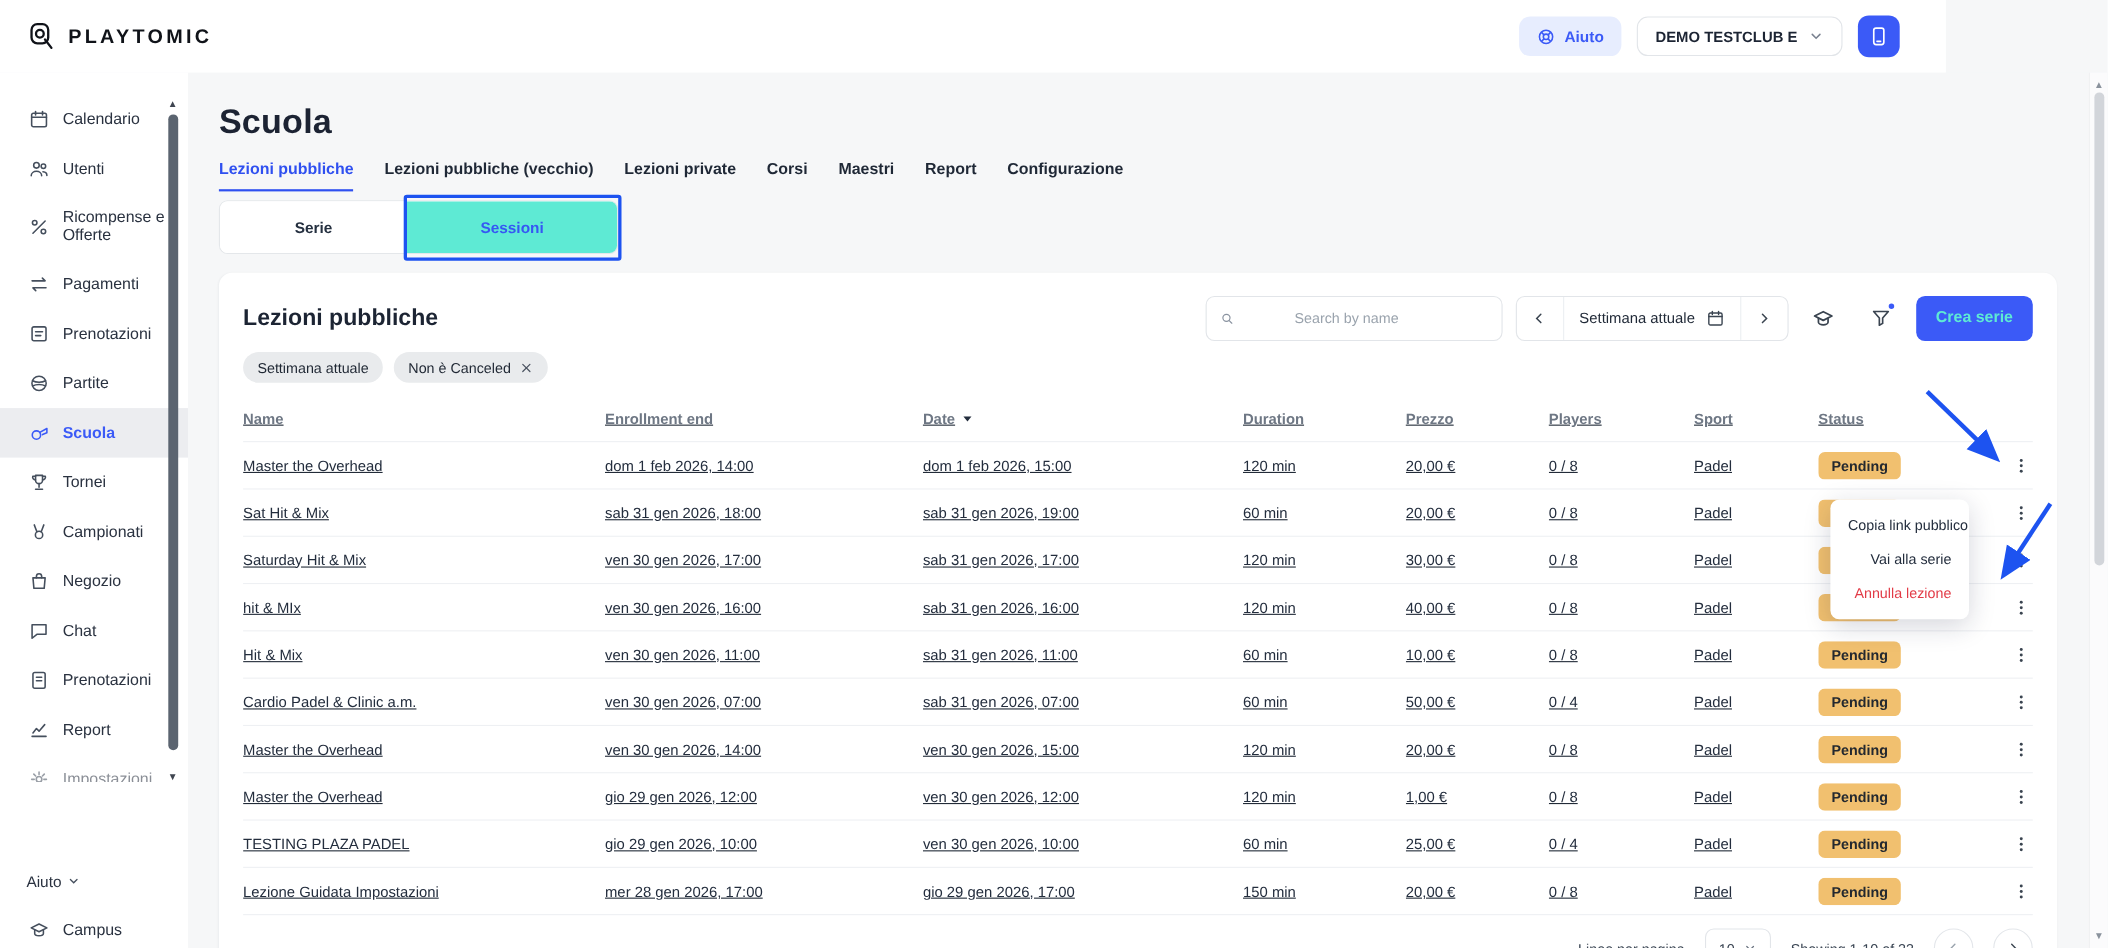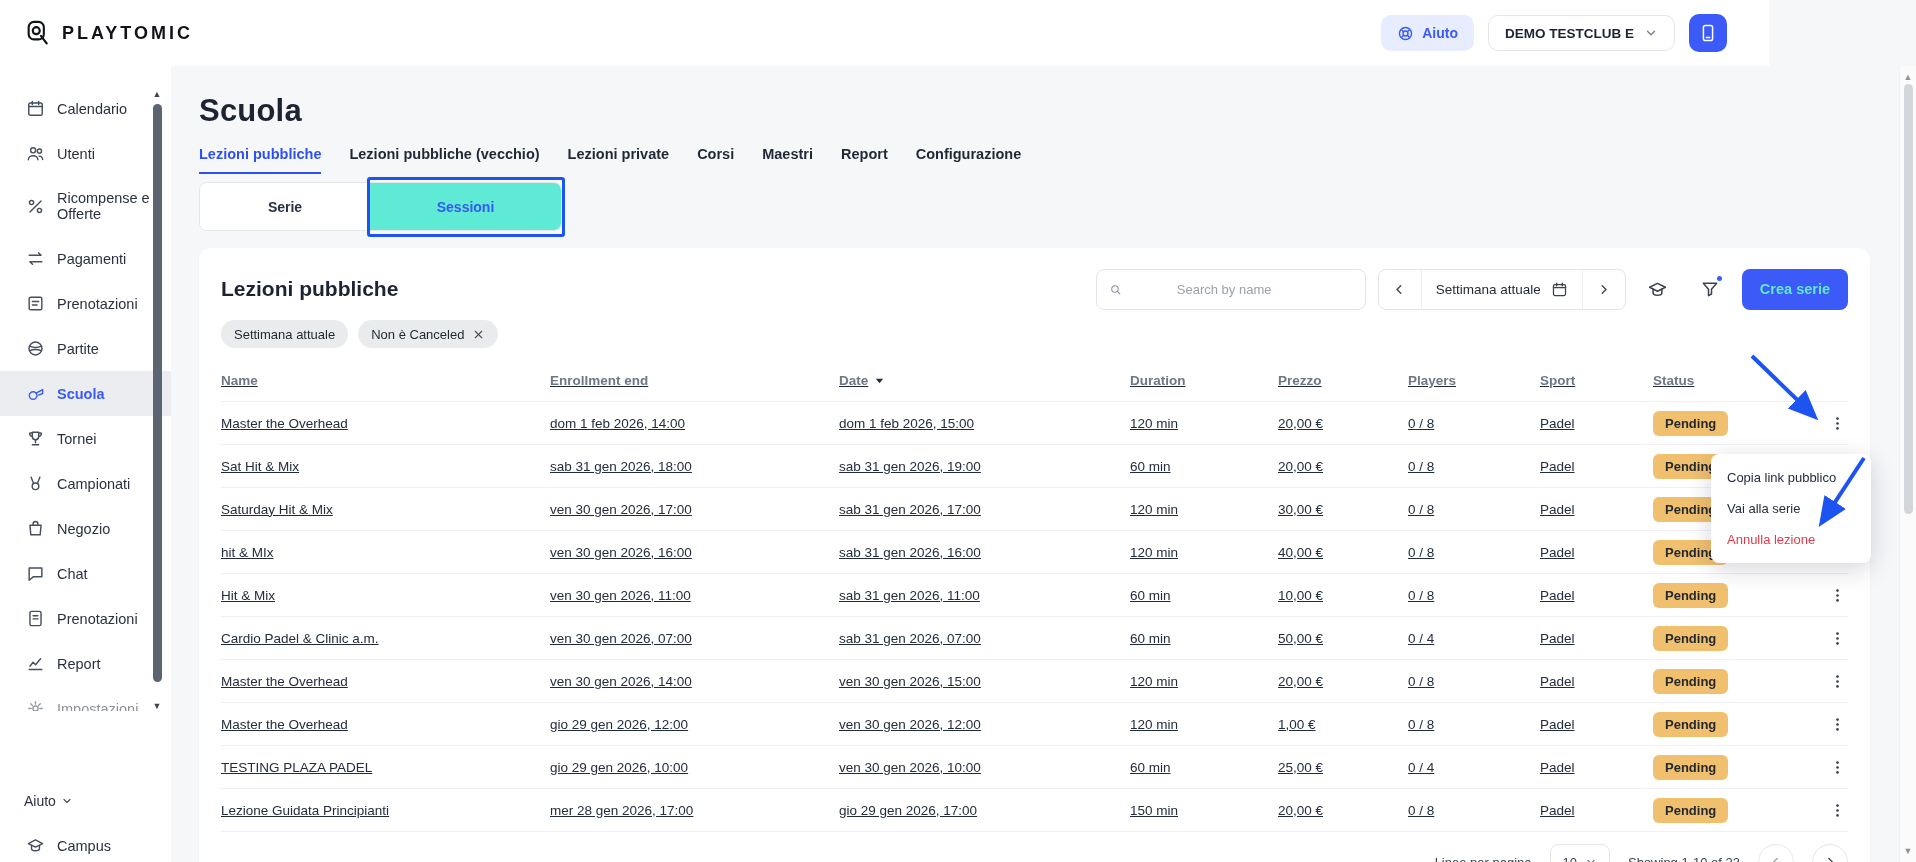--- a/index.html
+++ b/index.html
@@ -75,21 +75,21 @@
   .td { font-size:13.5px; color:#232d3d; white-space:nowrap; overflow:hidden; }
   .badge { display:inline-block; padding:5px 12px; border-radius:6px; background:#f1c06f; color:#23282f; font-size:13px; font-weight:600; }
   .kebab { width:34px; height:34px; border:none; background:transparent; display:flex; align-items:center; justify-content:center; cursor:pointer; justify-self:center; border-radius:50%; }
 
   
   .pager { display:flex; align-items:center; justify-content:flex-end; gap:18px; margin-top:8px; height:44px; font-size:13px; color:#3a4553; }
   .pager-select { display:flex; align-items:center; gap:8px; height:36px; padding:0 12px; border:1px solid #e2e5e9; border-radius:8px; cursor:pointer; background:#fff; }
   .pager-nav { width:36px; height:36px; border-radius:50%; border:1px solid #e3e6ea; background:#fff; display:flex; align-items:center; justify-content:center; cursor:pointer; }
 
   
-  .context-menu { position:absolute; left:1711px; top:454px; width:160px; background:#fff; border-radius:8px; box-shadow:0 6px 24px rgba(20,30,60,.18); padding:8px 0; z-index:40; }
+  .context-menu { position:absolute; left:1664px; top:454px; width:126px; background:#fff; border-radius:8px; box-shadow:0 6px 24px rgba(20,30,60,.18); padding:8px 0; z-index:40;text-align:right; }
   .menu-item { padding:8px 16px; font-size:13px; color:#232d3d; cursor:pointer; white-space:nowrap; }
   .menu-item.danger { color:#e23b47; }
 
   
   .annot-rect { position:absolute; left:367px; top:177px; width:198px; height:60px; border:3px solid #1d53f0; border-radius:3px; z-index:55; pointer-events:none; }
   .annot-arrows { position:absolute; left:0; top:0; width:1916px; height:862px; z-index:60; pointer-events:none; }
 
   
   .page-scroll { position:absolute; right:0; top:66px; bottom:0; width:17px; background:#fbfbfc; border-left:1px solid #f0f1f2; z-index:20; }
   .page-scroll .arr { position:absolute; left:0; width:16px; height:14px; color:#8a929c; font-size:9px; line-height:14px; text-align:center; cursor:pointer; }
@@ -525,21 +525,21 @@
         <button class="kebab">
             <svg class="icon" width="17" height="17" viewBox="0 0 24 24" fill="#3a4450">
               <circle cx="12" cy="5" r="1.9"></circle>
               <circle cx="12" cy="12" r="1.9"></circle>
               <circle cx="12" cy="19" r="1.9"></circle>
             </svg>
           </button>
       </div>
 
       <div class="trow">
-        <span class="td">Lezione Guidata Principianti</span>
+        <span class="td">Lezione Guidata Impostazioni</span>
         <span class="td">mer 28 gen 2026, 17:00</span>
         <span class="td">gio 29 gen 2026, 17:00</span>
         <span class="td">150 min</span>
         <span class="td">20,00 €</span>
         <span class="td">0 / 8</span>
         <span class="td">Padel</span>
         <span class="td"><span class="badge">Pending</span></span>
         <button class="kebab">
             <svg class="icon" width="17" height="17" viewBox="0 0 24 24" fill="#3a4450">
               <circle cx="12" cy="5" r="1.9"></circle>

